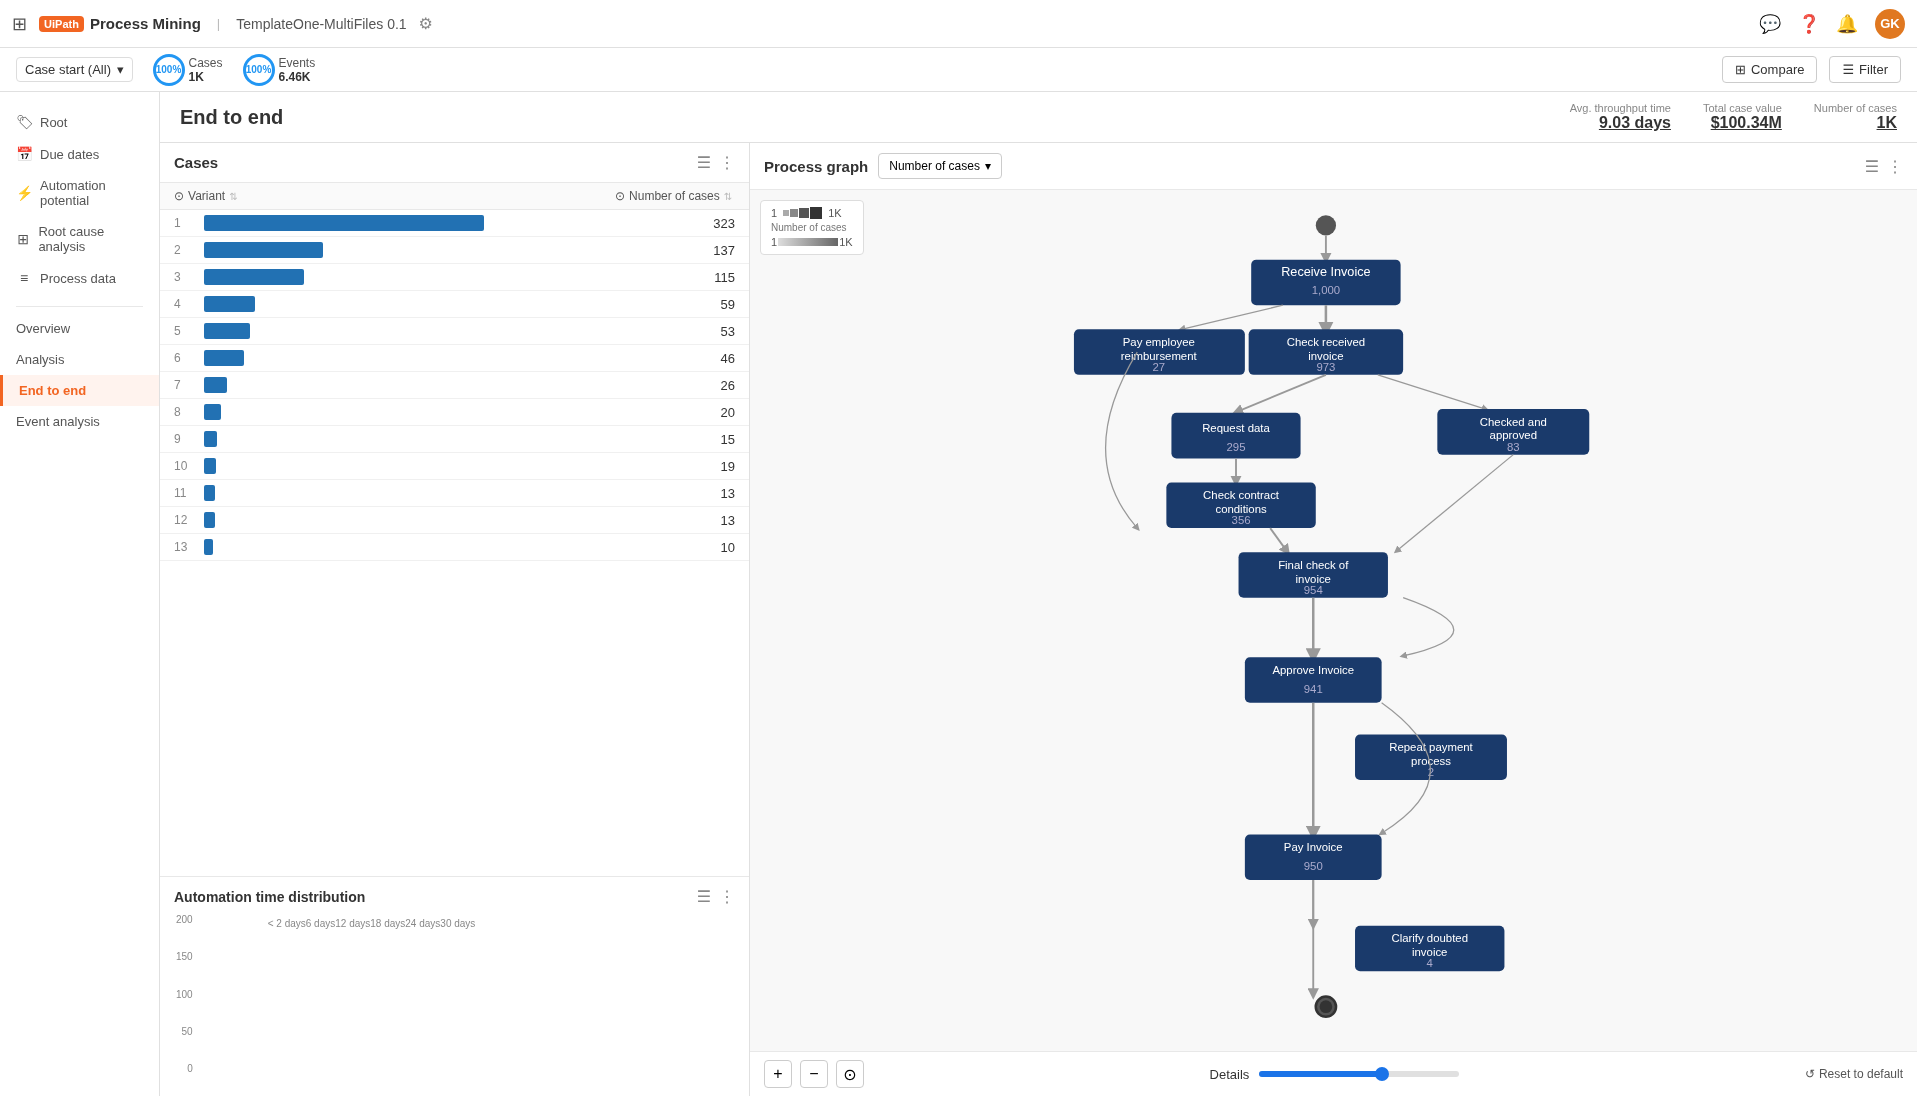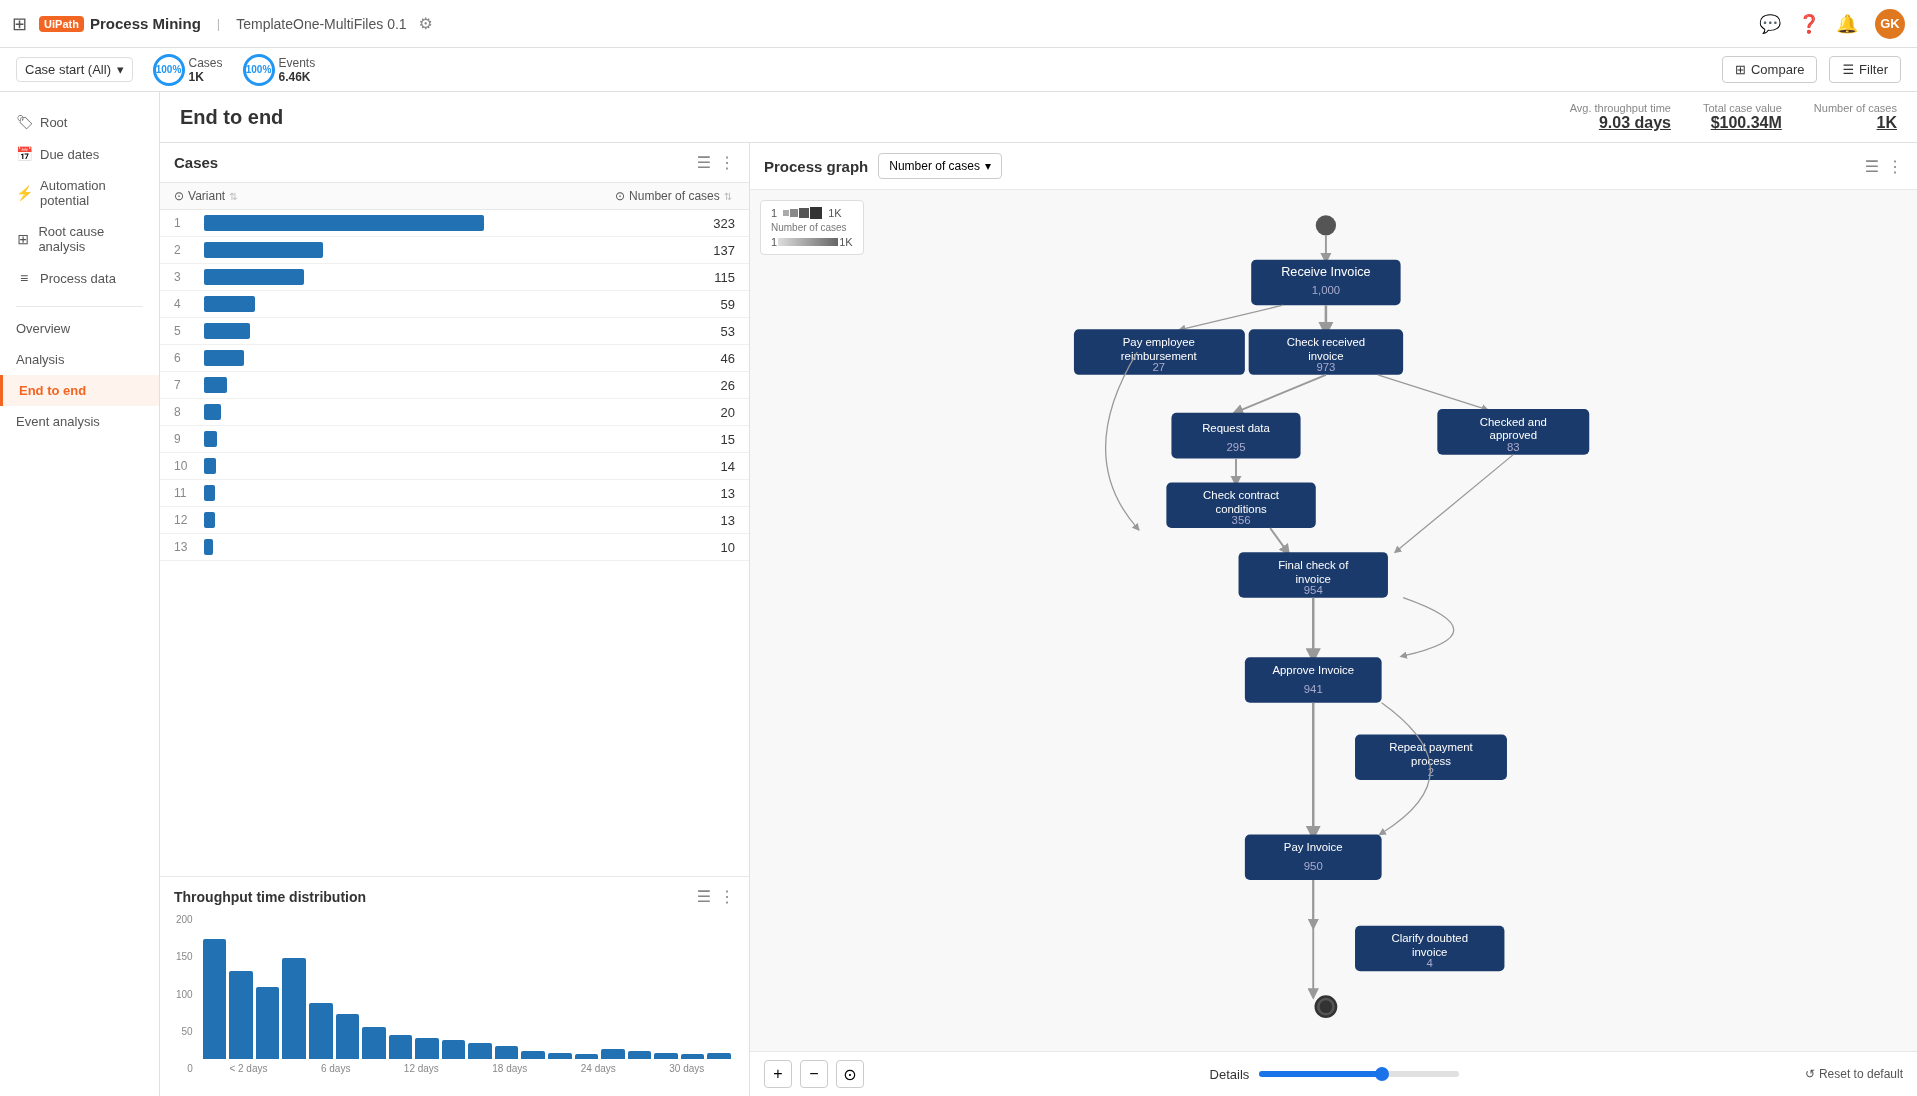--- a/index.html
+++ b/index.html
@@ -350,21 +350,21 @@
     <div class="row-bar-area">
       <div class="row-bar" style="width:13px;"></div>
     </div>
     <span class="row-value">15</span>
   </div>
             <div class="table-row">
     <span class="row-num">10</span>
     <div class="row-bar-area">
       <div class="row-bar" style="width:12px;"></div>
     </div>
-    <span class="row-value">14</span>
+    <span class="row-value">19</span>
   </div>
             <div class="table-row">
     <span class="row-num">11</span>
     <div class="row-bar-area">
       <div class="row-bar" style="width:11px;"></div>
     </div>
     <span class="row-value">13</span>
   </div>
             <div class="table-row">
     <span class="row-num">12</span>
@@ -377,35 +377,35 @@
     <span class="row-num">13</span>
     <div class="row-bar-area">
       <div class="row-bar" style="width:9px;"></div>
     </div>
     <span class="row-value">10</span>
   </div>
           </div>
 
         <div class="throughput-panel">
           <div class="tp-header">
-            <span class="tp-title">Throughput time distribution</span>
+            <span class="tp-title">Automation time distribution</span>
             <div style="display:flex;gap:8px">
               <span class="ctrl-icon">☰</span>
               <span class="ctrl-icon">⋮</span>
             </div>
           </div>
           <div style="display:flex;height:160px;">
             <div class="tp-y-labels" id="y-labels-container">
             <div style="font-size: 10px; color: rgb(136, 136, 136); ">200</div>
                 <div style="font-size: 10px; color: rgb(136, 136, 136); text-align: right;">150</div>
                 <div style="font-size: 10px; color: rgb(136, 136, 136); text-align: center;">100</div>
                 <div style="font-size: 10px; color: rgb(136, 136, 136); text-align: right;">50</div>
                 <div style="font-size: 10px; color: rgb(136, 136, 136); text-align: right;">0</div>
               </div>
-            <div style="flex:1;display:flex;flex-direction:column;">
+            <div style="flex:1;display:flex;flex-direction:row;">
               <div class="tp-chart" id="tp-bars-container" style="height:145px;">
               <div class="tp-bar-wrap">
                     <div class="tp-bar" style="height:120px;margin-top:auto;"></div>
                   </div>
                   <div class="tp-bar-wrap">
                     <div class="tp-bar" style="height:88px;margin-top:auto;"></div>
                   </div>
                   <div class="tp-bar-wrap">
                     <div class="tp-bar" style="height:72px;margin-top:auto;"></div>
                   </div>

